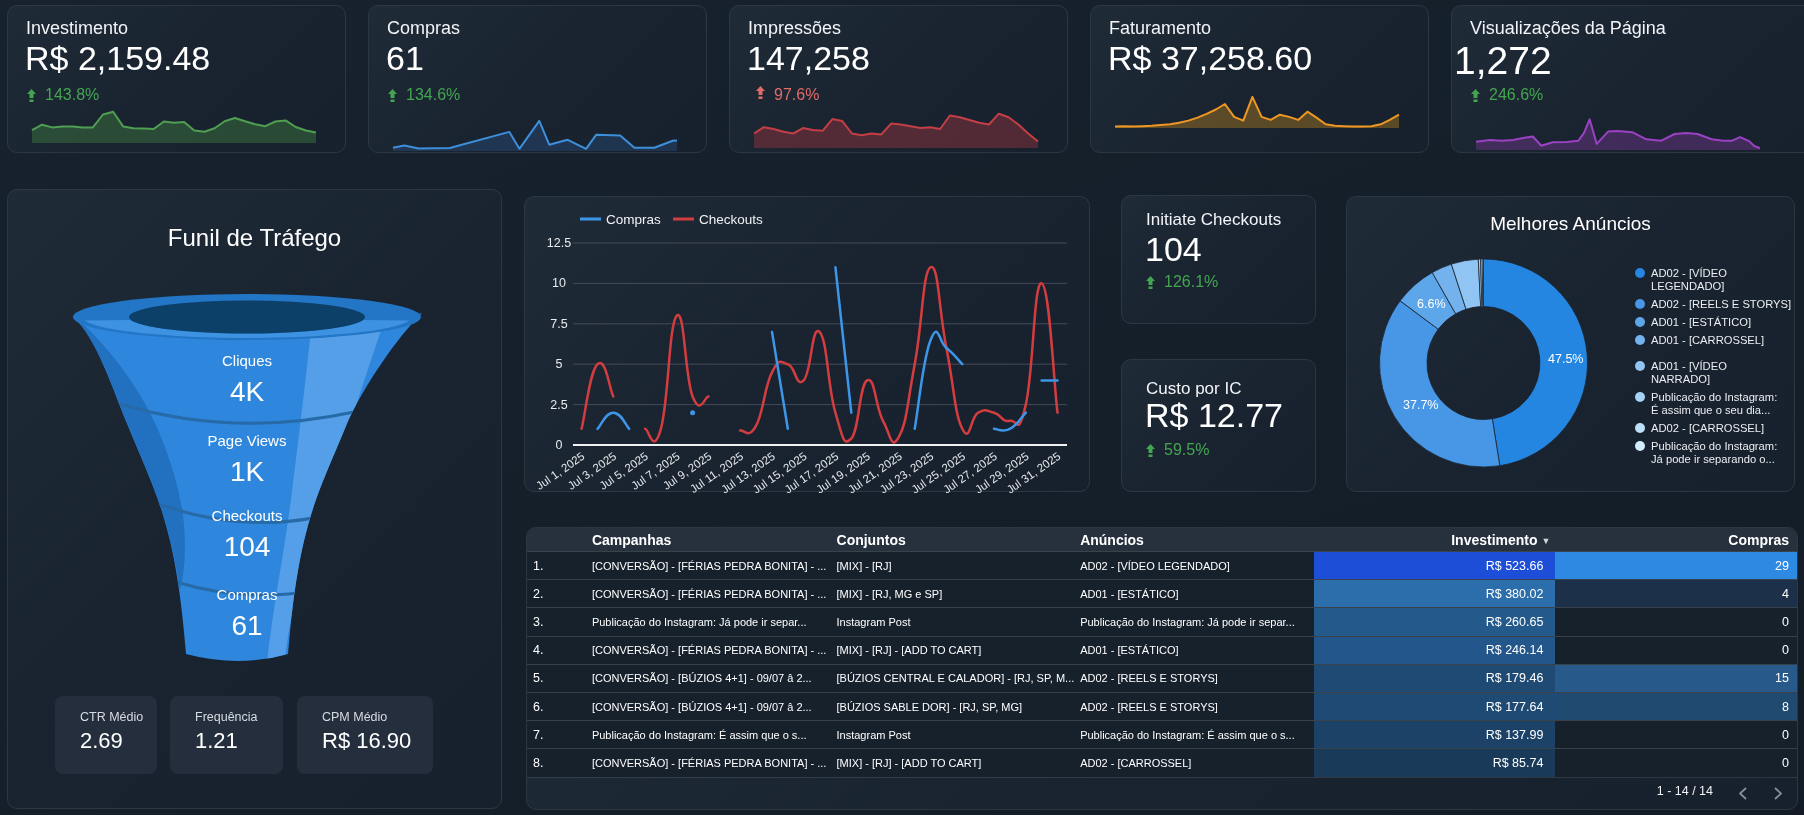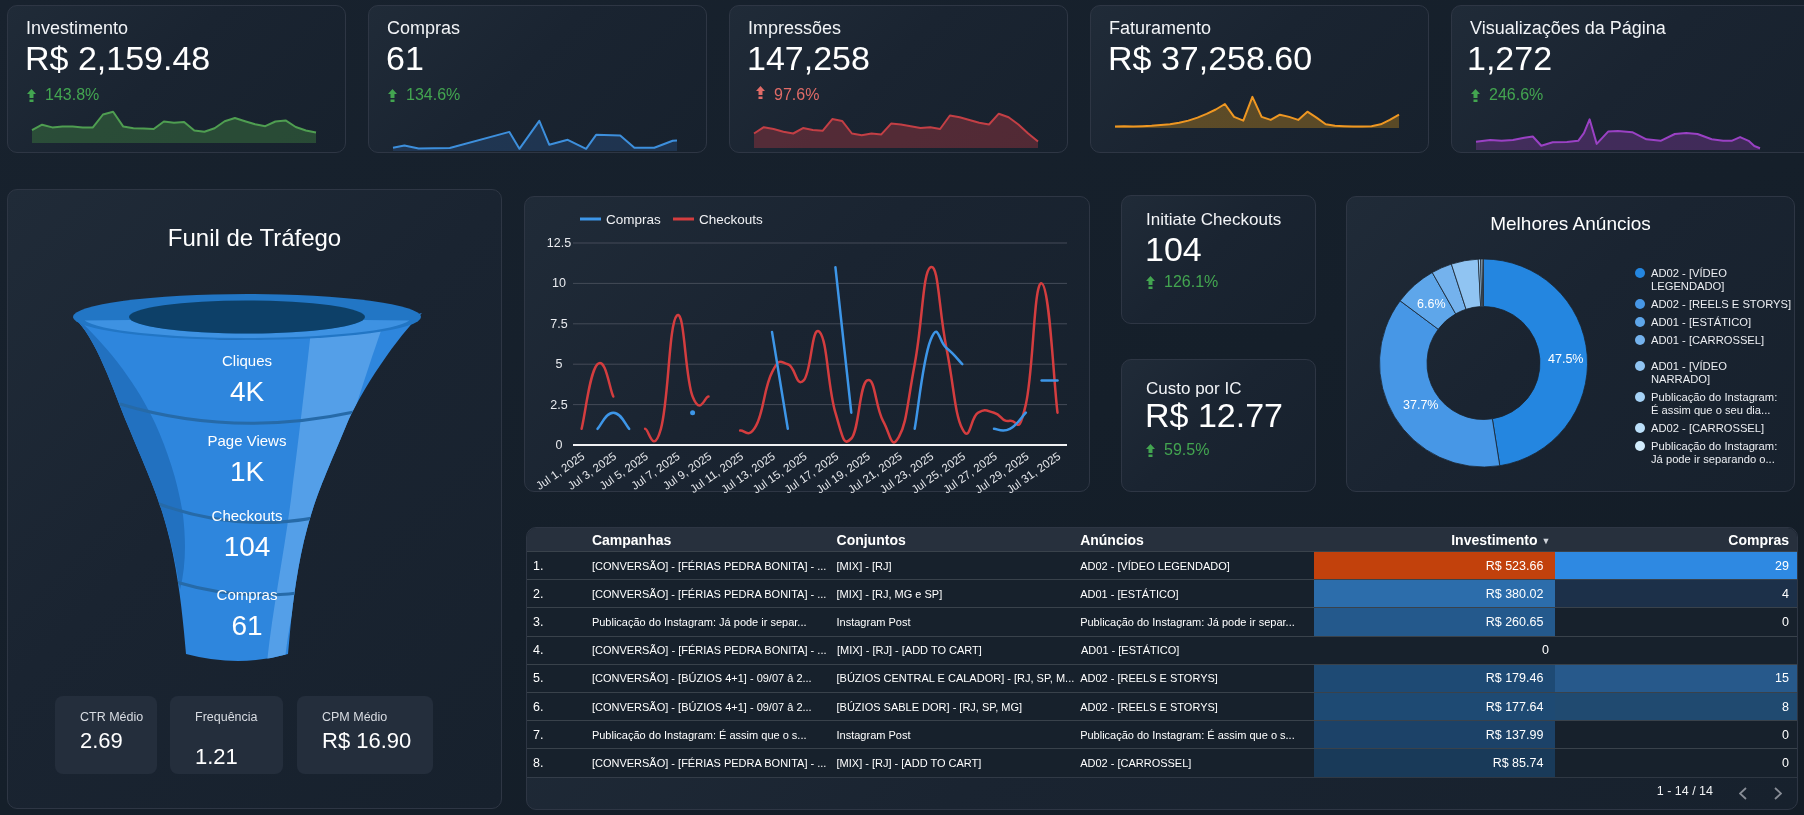--- a/index.html
+++ b/index.html
@@ -68,21 +68,21 @@
     <div style="position:absolute;left:17px;top:33px;font-size:34px;color:#fff">R$ 37,258.60</div>
     <div class="sparkwrap">
       <svg width="339" height="148" style="position:absolute;left:0;top:0">
         <path d="M24.0,120.5 L33.2,120.2 L42.3,120.5 L51.5,120.2 L60.6,119.8 L69.8,119.0 L79.0,118.3 L88.1,116.8 L97.3,114.6 L106.5,111.6 L115.6,107.9 L124.8,103.5 L133.9,98.0 L143.1,110.9 L152.3,114.6 L161.4,90.9 L170.6,110.9 L179.7,113.9 L188.9,108.7 L198.1,110.9 L207.2,113.9 L216.4,105.7 L225.5,111.6 L234.7,118.3 L243.9,119.8 L253.0,120.2 L262.2,120.5 L271.4,120.5 L280.5,120.2 L289.7,118.3 L298.8,113.9 L308.0,108.7 L308.0,122.0 L24.0,122.0 Z" fill="rgba(200,140,25,0.38)"></path>
         <path d="M24.0,120.5 L33.2,120.2 L42.3,120.5 L51.5,120.2 L60.6,119.8 L69.8,119.0 L79.0,118.3 L88.1,116.8 L97.3,114.6 L106.5,111.6 L115.6,107.9 L124.8,103.5 L133.9,98.0 L143.1,110.9 L152.3,114.6 L161.4,90.9 L170.6,110.9 L179.7,113.9 L188.9,108.7 L198.1,110.9 L207.2,113.9 L216.4,105.7 L225.5,111.6 L234.7,118.3 L243.9,119.8 L253.0,120.2 L262.2,120.5 L271.4,120.5 L280.5,120.2 L289.7,118.3 L298.8,113.9 L308.0,108.7" fill="none" stroke="#ef9722" stroke-width="2" stroke-linejoin="round"></path>
       </svg>
     </div>
   </div>
 <div class="card" style="left:1451px;top:5px;width:399px;height:148px">
     <div style="position:absolute;left:18px;top:12px;font-size:18px;color:#f2f4f7">Visualizações da Página</div>
-    <div style="position:absolute;left:15px;top:33px;font-size:34px;color:#fff">1,272</div>
+    <div style="position:absolute;left:2px;top:33px;font-size:39px;color:#fff">1,272</div>
     <div style="position:absolute;left:19px;top:80px;display:flex;align-items:center;font-size:16px;color:#43a550"><svg width="9" height="13" style="margin-right:9px;flex:0 0 auto">
         <path d="M4.5,0 L9,5 L6.5,5 L6.5,9 L2.5,9 L2.5,5 L0,5 Z" fill="#43a550"></path>
         <rect x="2.5" y="10.5" width="4" height="2.5" fill="#43a550"></rect>
       </svg>246.6%</div>
     <div class="sparkwrap">
       <svg width="339" height="148" style="position:absolute;left:0;top:0">
         <path d="M24.0,135.7 L38.2,133.9 L49.6,134.8 L60.9,133.9 L72.3,131.7 L80.8,130.5 L89.3,139.7 L100.7,136.3 L114.9,136.0 L126.2,134.8 L131.9,127.1 L137.6,113.3 L144.7,137.9 L156.1,125.6 L166.0,125.0 L180.2,126.2 L194.4,133.3 L208.6,134.8 L222.8,128.0 L234.2,127.1 L245.5,128.0 L259.7,133.3 L271.1,134.8 L279.6,134.8 L288.1,131.1 L296.6,134.8 L302.3,140.0 L308.0,142.2 L308.0,144.0 L24.0,144.0 Z" fill="rgba(140,60,170,0.35)"></path>
         <path d="M24.0,135.7 L38.2,133.9 L49.6,134.8 L60.9,133.9 L72.3,131.7 L80.8,130.5 L89.3,139.7 L100.7,136.3 L114.9,136.0 L126.2,134.8 L131.9,127.1 L137.6,113.3 L144.7,137.9 L156.1,125.6 L166.0,125.0 L180.2,126.2 L194.4,133.3 L208.6,134.8 L222.8,128.0 L234.2,127.1 L245.5,128.0 L259.7,133.3 L271.1,134.8 L279.6,134.8 L288.1,131.1 L296.6,134.8 L302.3,140.0 L308.0,142.2" fill="none" stroke="#9a41c4" stroke-width="2" stroke-linejoin="round"></path>
       </svg>
     </div>
@@ -112,21 +112,21 @@
       <text x="239" y="366" text-anchor="middle" fill="#fff" font-size="28">104</text>
       <text x="239" y="410" text-anchor="middle" fill="#fff" font-size="15">Compras</text>
       <text x="239" y="445" text-anchor="middle" fill="#fff" font-size="28">61</text>
     </svg>
     <div style="position:absolute;left:47px;top:506px;width:102px;height:78px;background:#242e3c;border-radius:8px;padding:14px 0 0 25px">
       <div style="font-size:12.5px;color:#d8dce2">CTR Médio</div>
       <div style="font-size:22px;color:#fff;margin-top:4px">2.69</div>
     </div>
     <div style="position:absolute;left:162px;top:506px;width:113px;height:78px;background:#242e3c;border-radius:8px;padding:14px 0 0 25px">
       <div style="font-size:12.5px;color:#d8dce2">Frequência</div>
-      <div style="font-size:22px;color:#fff;margin-top:20px">1.21</div>
+      <div style="font-size:22px;color:#fff;margin-top:4px">1.21</div>
     </div>
     <div style="position:absolute;left:289px;top:506px;width:136px;height:78px;background:#242e3c;border-radius:8px;padding:14px 0 0 25px">
       <div style="font-size:12.5px;color:#d8dce2">CPM Médio</div>
       <div style="font-size:22px;color:#fff;margin-top:4px">R$ 16.90</div>
     </div>
   </div>
 <div class="card" style="left:524px;top:196px;width:566px;height:296px">
     <svg width="566" height="296" style="position:absolute;left:0;top:0">
       <line x1="48" y1="207.6" x2="542" y2="207.6" stroke="#444b58" stroke-width="1"></line>
       <text x="34" y="211.6" text-anchor="middle" fill="#e8eaee" font-size="12.5">2.5</text>
@@ -245,21 +245,21 @@
       <div class="c2">Conjuntos</div>
       <div class="c3">Anúncios</div>
       <div class="c4" style="justify-content:flex-end;align-items:center;padding-right:5px">Investimento&nbsp;<span style="font-size:9px;color:#cfd3da;margin-top:2px">▼</span></div>
       <div class="c5" style="justify-content:flex-end;padding-right:8px">Compras</div>
     </div>
     <div class="trow">
       <div class="c0">1.</div>
       <div class="c1">[CONVERSÃO] - [FÉRIAS PEDRA BONITA] - ...</div>
       <div class="c2">[MIX] - [RJ]</div>
       <div class="c3">AD02 - [VÍDEO LEGENDADO]</div>
-      <div class="c4 cell" style="background:#c2410c">R$ 523.66</div>
+      <div class="c4 cell" style="background:#1d4ed8">R$ 523.66</div>
       <div class="c5 cell" style="background:#2e89e2;padding-right:8px">29</div>
     </div>
     <div class="trow">
       <div class="c0">2.</div>
       <div class="c1">[CONVERSÃO] - [FÉRIAS PEDRA BONITA] - ...</div>
       <div class="c2">[MIX] - [RJ, MG e SP]</div>
       <div class="c3">AD01 - [ESTÁTICO]</div>
       <div class="c4 cell" style="background:#2c6dab">R$ 380.02</div>
       <div class="c5 cell" style="background:#1c3049;padding-right:8px">4</div>
     </div>
@@ -269,20 +269,21 @@
       <div class="c2">Instagram Post</div>
       <div class="c3">Publicação do Instagram: Já pode ir separ...</div>
       <div class="c4 cell" style="background:#24598c">R$ 260.65</div>
       <div class="c5 cell" style="background:transparent;padding-right:8px">0</div>
     </div>
     <div class="trow">
       <div class="c0">4.</div>
       <div class="c1">[CONVERSÃO] - [FÉRIAS PEDRA BONITA] - ...</div>
       <div class="c2">[MIX] - [RJ] - [ADD TO CART]</div>
       <div class="c3">AD01 - [ESTÁTICO]</div>
+      <div class="c4 cell" style="background:#23568a">R$ 246.14</div>
       <div class="c5 cell" style="background:transparent;padding-right:8px">0</div>
     </div>
     <div class="trow">
       <div class="c0">5.</div>
       <div class="c1">[CONVERSÃO] - [BÚZIOS 4+1] - 09/07 â 2...</div>
       <div class="c2">[BÚZIOS CENTRAL E CALADOR] - [RJ, SP, M...</div>
       <div class="c3">AD02 - [REELS E STORYS]</div>
       <div class="c4 cell" style="background:#1e4a74">R$ 179.46</div>
       <div class="c5 cell" style="background:#27598b;padding-right:8px">15</div>
     </div>

